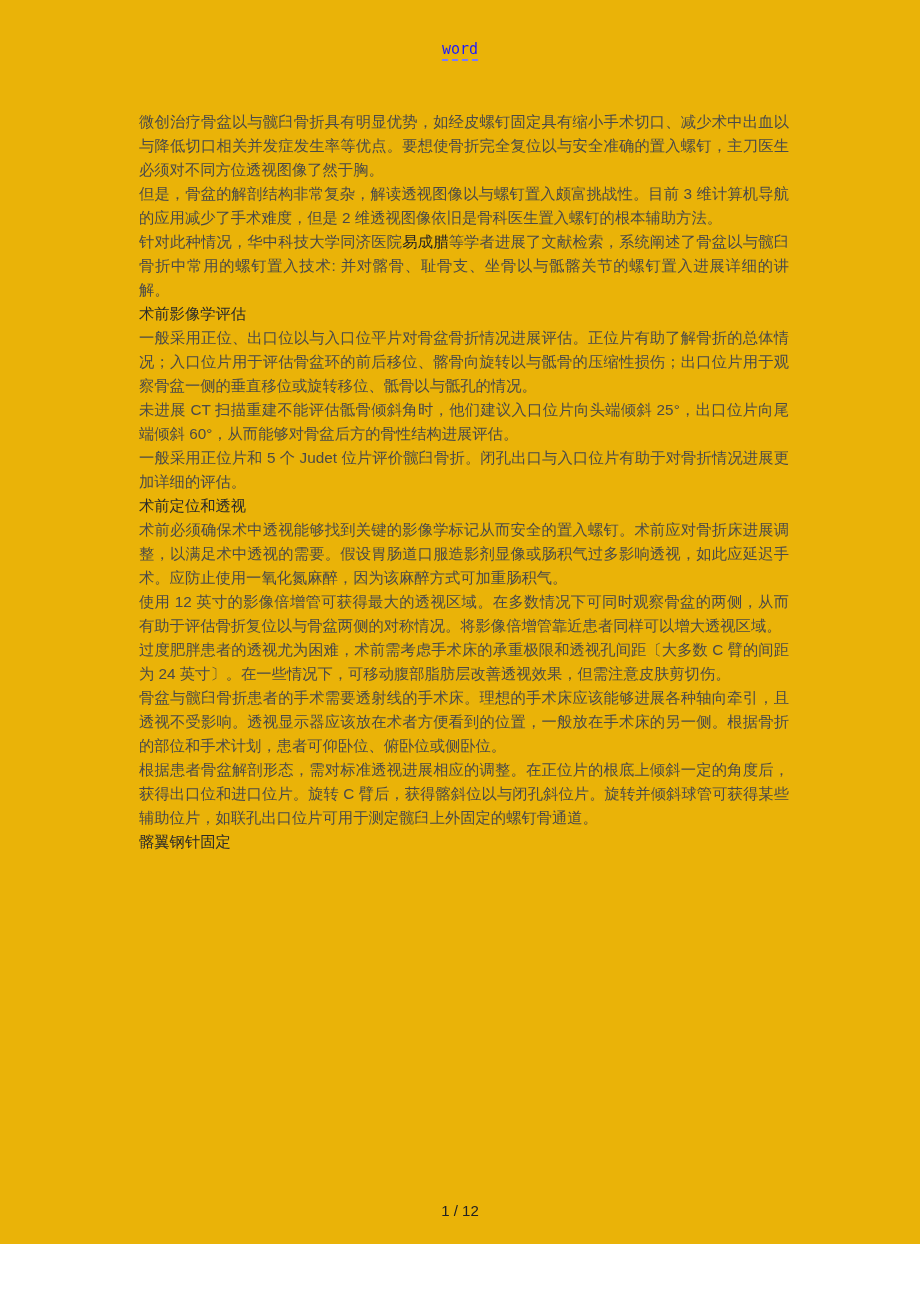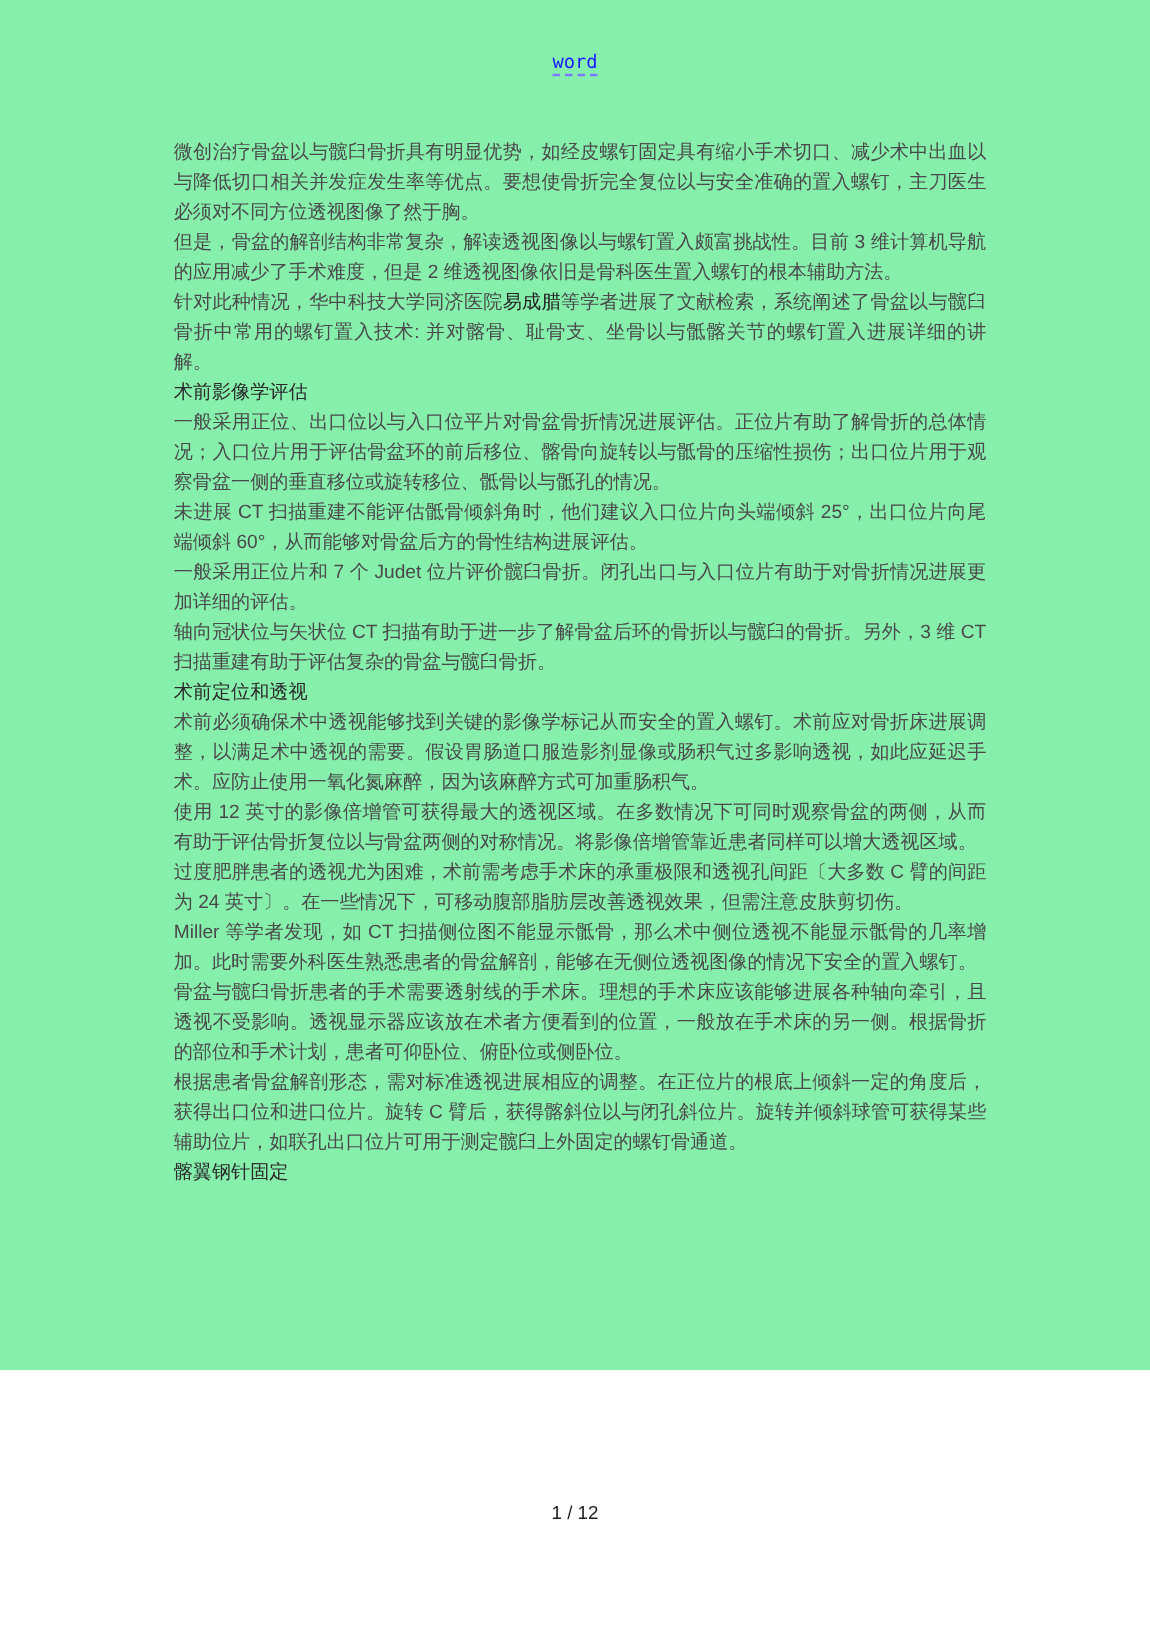--- a/index.html
+++ b/index.html
@@ -1,17 +1,17 @@
 <!DOCTYPE html>
 <html><head>
 <meta charset="utf-8">
 <style>
   html, body { margin: 0; padding: 0; background: #ffffff; }
   body { width: 920px; height: 1302px; position: relative; overflow: hidden; }
-  .page { position: absolute; left: 0; top: 0; width: 920px; height: 1096px; background: #86efac; }
+  .page { position: absolute; left: 0; top: 0; width: 920px; height: 1244px; background: #eab308; }
   .header-link {
     position: absolute; top: 40px; left: 0; width: 920px; text-align: center;
     font-family: "DejaVu Sans Mono", "Liberation Mono", monospace; font-size: 15px;
     color: #1a1aff;
   }
   .header-link span {
     border-bottom: 2px dashed #7a7aff; padding-bottom: 1px; cursor: pointer;
   }
   .content {
     position: absolute; left: 139px; top: 110px; width: 650px;
@@ -34,27 +34,25 @@
     <span>word</span>
   </div>
 
   <div class="content">
     <p>微创治疗骨盆以与髋臼骨折具有明显优势，如经皮螺钉固定具有缩小手术切口、减少术中出血以与降低切口相关并发症发生率等优点。要想使骨折完全复位以与安全准确的置入螺钉，主刀医生必须对不同方位透视图像了然于胸。</p>
     <p>但是，骨盆的解剖结构非常复杂，解读透视图像以与螺钉置入颇富挑战性。目前 3 维计算机导航的应用减少了手术难度，但是 2 维透视图像依旧是骨科医生置入螺钉的根本辅助方法。</p>
     <p><span>针对此种情况，华中科技大学同济医院</span><span class="name">易成腊</span><span>等学者进展了文献检索，系统阐述了骨盆以与髋臼骨折中常用的螺钉置入技术: 并对髂骨、耻骨支、坐骨以与骶髂关节的螺钉置入进展详细的讲解。</span></p>
     <h3>术前影像学评估</h3>
     <p>一般采用正位、出口位以与入口位平片对骨盆骨折情况进展评估。正位片有助了解骨折的总体情况；入口位片用于评估骨盆环的前后移位、髂骨向旋转以与骶骨的压缩性损伤；出口位片用于观察骨盆一侧的垂直移位或旋转移位、骶骨以与骶孔的情况。</p>
     <p>未进展 CT 扫描重建不能评估骶骨倾斜角时，他们建议入口位片向头端倾斜 25°，出口位片向尾端倾斜 60°，从而能够对骨盆后方的骨性结构进展评估。</p>
-    <p>一般采用正位片和 7 个 Judet 位片评价髋臼骨折。闭孔出口与入口位片有助于对骨折情况进展更加详细的评估。</p>
-    <p>轴向冠状位与矢状位 CT 扫描有助于进一步了解骨盆后环的骨折以与髋臼的骨折。另外，3 维 CT 扫描重建有助于评估复杂的骨盆与髋臼骨折。</p>
+    <p>一般采用正位片和 5 个 Judet 位片评价髋臼骨折。闭孔出口与入口位片有助于对骨折情况进展更加详细的评估。</p>
     <h3>术前定位和透视</h3>
     <p>术前必须确保术中透视能够找到关键的影像学标记从而安全的置入螺钉。术前应对骨折床进展调整，以满足术中透视的需要。假设胃肠道口服造影剂显像或肠积气过多影响透视，如此应延迟手术。应防止使用一氧化氮麻醉，因为该麻醉方式可加重肠积气。</p>
     <p>使用 12 英寸的影像倍增管可获得最大的透视区域。在多数情况下可同时观察骨盆的两侧，从而有助于评估骨折复位以与骨盆两侧的对称情况。将影像倍增管靠近患者同样可以增大透视区域。</p>
     <p>过度肥胖患者的透视尤为困难，术前需考虑手术床的承重极限和透视孔间距〔大多数 C 臂的间距为 24 英寸〕。在一些情况下，可移动腹部脂肪层改善透视效果，但需注意皮肤剪切伤。</p>
-    <p>Miller 等学者发现，如 CT 扫描侧位图不能显示骶骨，那么术中侧位透视不能显示骶骨的几率增加。此时需要外科医生熟悉患者的骨盆解剖，能够在无侧位透视图像的情况下安全的置入螺钉。</p>
     <p>骨盆与髋臼骨折患者的手术需要透射线的手术床。理想的手术床应该能够进展各种轴向牵引，且透视不受影响。透视显示器应该放在术者方便看到的位置，一般放在手术床的另一侧。根据骨折的部位和手术计划，患者可仰卧位、俯卧位或侧卧位。</p>
     <p>根据患者骨盆解剖形态，需对标准透视进展相应的调整。在正位片的根底上倾斜一定的角度后，获得出口位和进口位片。旋转 C 臂后，获得髂斜位以与闭孔斜位片。旋转并倾斜球管可获得某些辅助位片，如联孔出口位片可用于测定髋臼上外固定的螺钉骨通道。</p>
     <h3>髂翼钢针固定</h3>
   </div>
 
   <div class="footer">
     <span>1 / 12</span>
   </div>
 </div>
 

